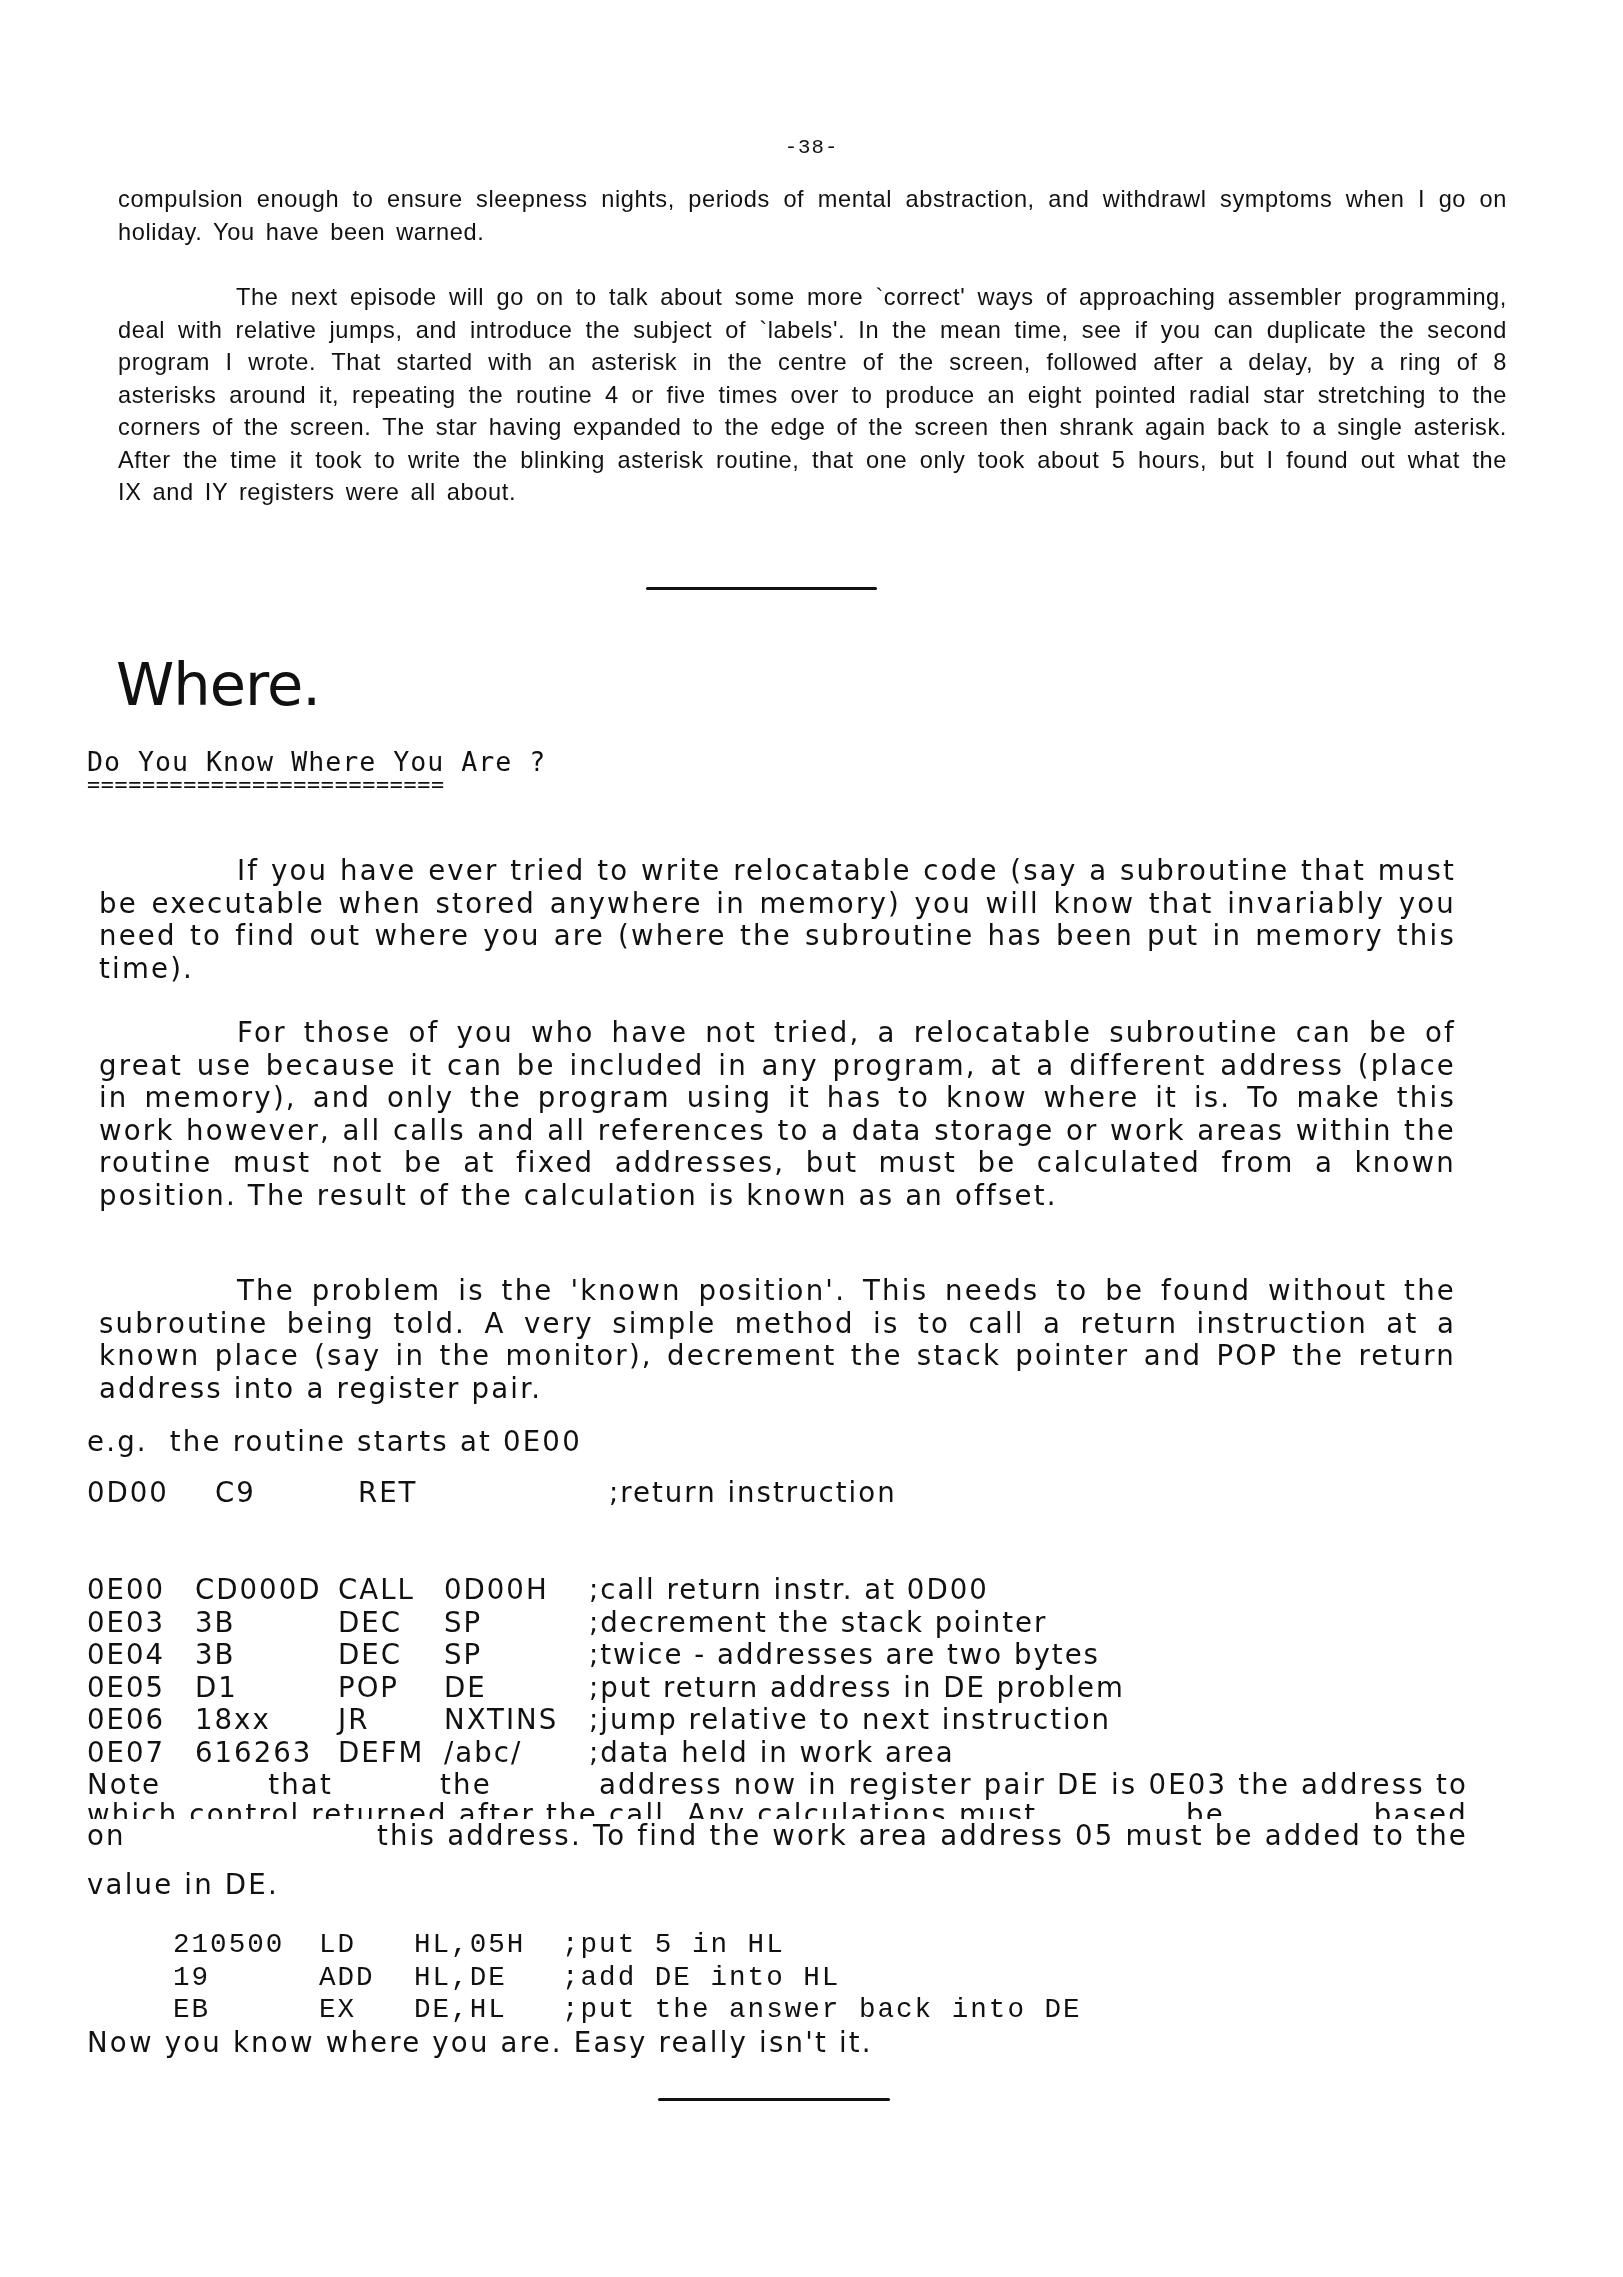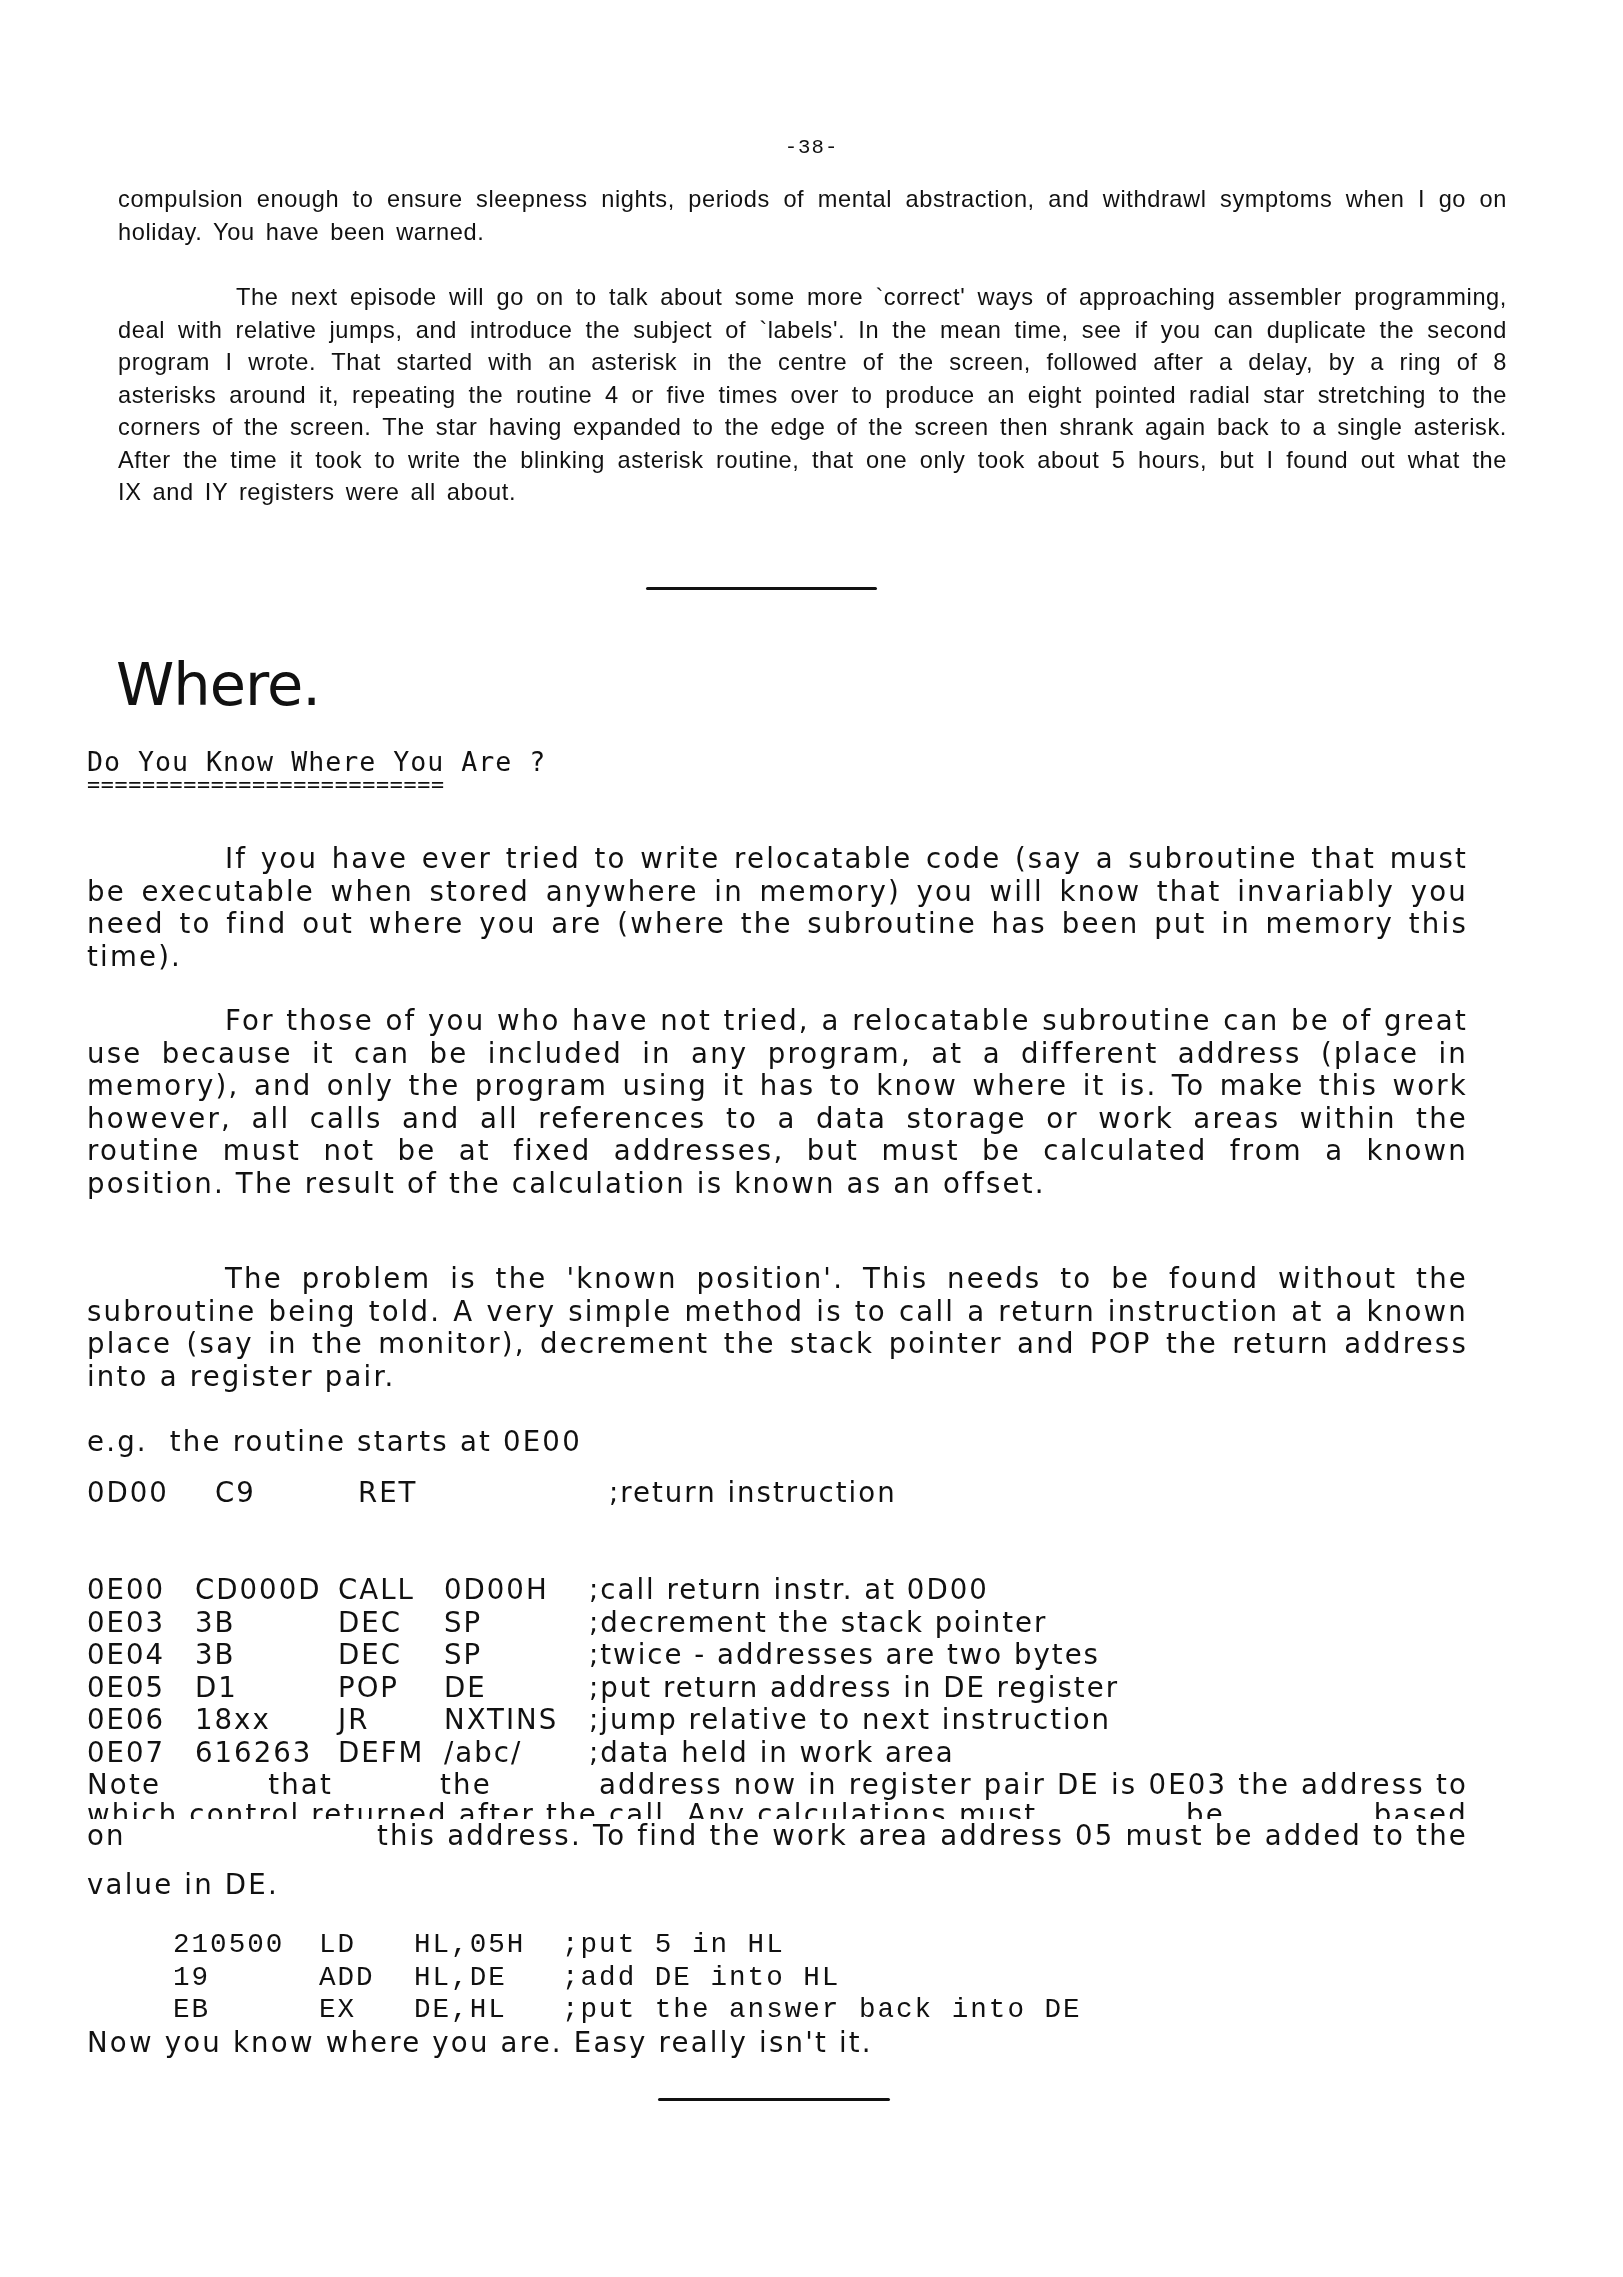--- a/index.html
+++ b/index.html
@@ -81,21 +81,21 @@
       position: absolute;
       left: 87px;
       width: 1381px;
       font-family: "DejaVu Sans", sans-serif;
       font-size: 27.6px;
       line-height: 32.5px;
       letter-spacing: 2.2px;
       text-align: justify;
       text-align-last: left;
     }
-    .body p { margin: 0; }
+    .body p { margin: 12px; }
     .body .indent { text-indent: 138px; }
     .b1 { top: 843px; }
     .b2 { top: 1005px; }
     .b3 { top: 1263px; }
     .eg {
       position: absolute;
       left: 87px;
       top: 1425px;
       font-family: "DejaVu Sans", sans-serif;
       font-size: 27.6px;
@@ -233,21 +233,21 @@
     <span class="c-code">3B</span>
     <span class="c-mnem">DEC</span>
     <span class="c-oper">SP</span>
     <span class="c-comment">;twice - addresses are two bytes</span>
   </div>
   <div class="code-row">
     <span class="c-addr">0E05</span>
     <span class="c-code">D1</span>
     <span class="c-mnem">POP</span>
     <span class="c-oper">DE</span>
-    <span class="c-comment">;put return address in DE register</span>
+    <span class="c-comment">;put return address in DE problem</span>
   </div>
   <div class="code-row">
     <span class="c-addr">0E06</span>
     <span class="c-code">18xx</span>
     <span class="c-mnem">JR</span>
     <span class="c-oper">NXTINS</span>
     <span class="c-comment">;jump relative to next instruction</span>
   </div>
   <div class="code-row">
     <span class="c-addr">0E07</span>

